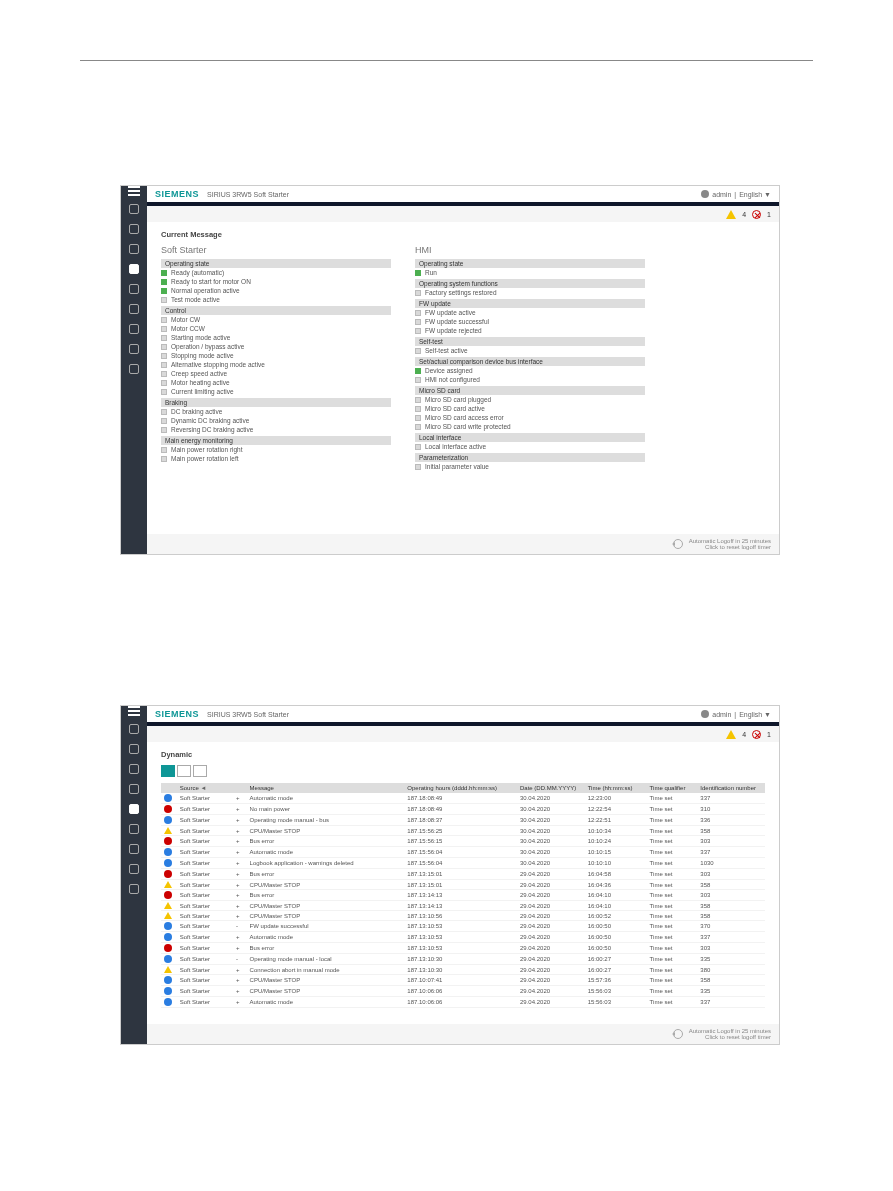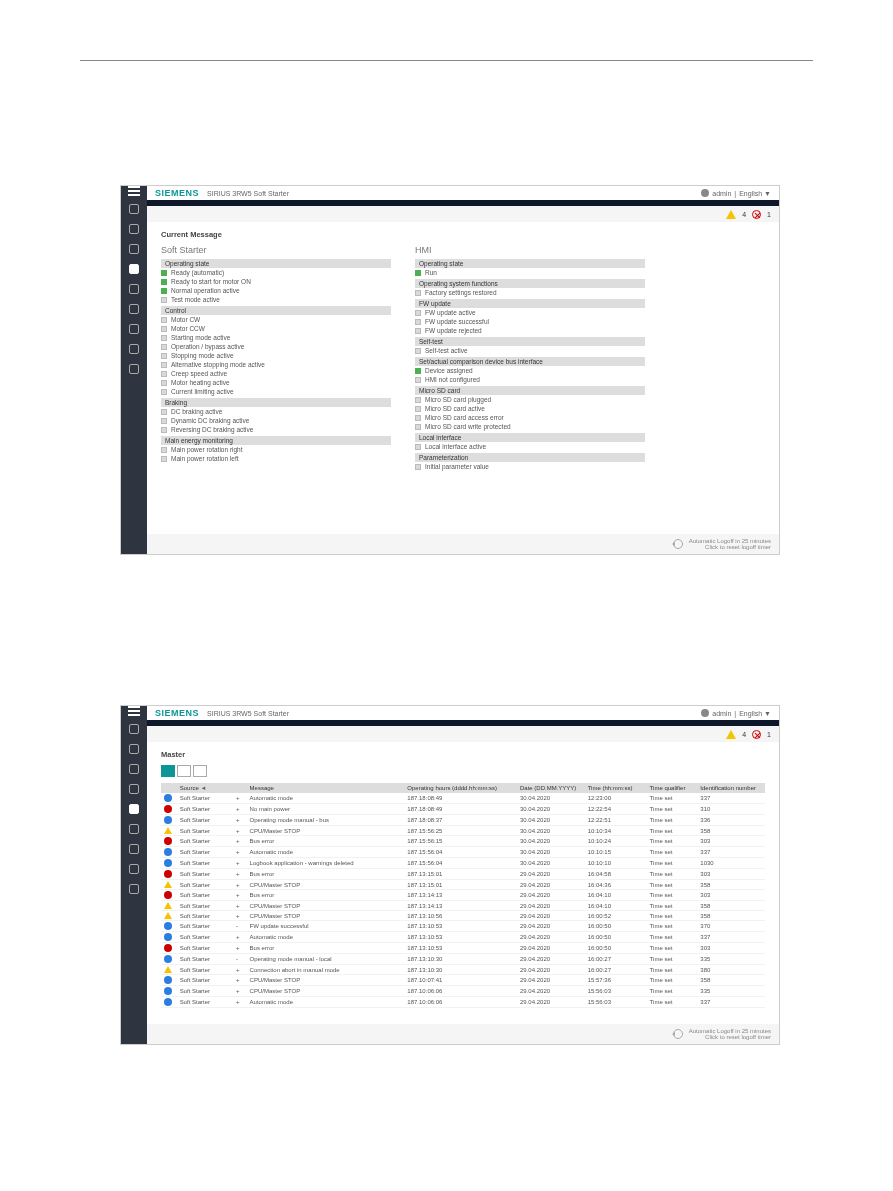--- a/index.html
+++ b/index.html
@@ -11,21 +11,21 @@
   #app2 { top: 705px; height: 340px; }
 
   .sidebar { position: absolute; left: 0; top: 0; bottom: 0; width: 26px; background: #2e3540; display: flex; flex-direction: column; align-items: center; gap: 10px; padding-top: 4px; }
   .hamburger { width: 12px; height: 2px; background: #fff; position: relative; margin-bottom: 2px; }
   .hamburger::before, .hamburger::after { content: ""; position: absolute; left: 0; width: 12px; height: 2px; background: #fff; }
   .hamburger::before { top: -4px; } .hamburger::after { top: 4px; }
   .navicon { width: 10px; height: 10px; border: 1px solid #aaa; border-radius: 2px; }
   .navicon.active { background: #fff; border-color: #fff; }
 
   .main { position: absolute; left: 26px; right: 0; top: 0; bottom: 0; background: #fff; overflow: hidden; }
-  .hdr { height: 20px; padding: 4px 8px; display: flex; align-items: center; border-bottom: 6px solid #0f172a; }
+  .hdr { height: 20px; padding: 4px 8px; display: flex; align-items: center; border-bottom: 4px solid #0f172a; }
   .brand { color: #0e9696; font-weight: bold; font-size: 9px; margin-right: 8px; letter-spacing: 0.5px; }
   .product { font-size: 7px; color: #666; }
   .hdr-right { margin-left: auto; font-size: 7px; color: #666; display: flex; align-items: center; gap: 3px; }
   .user-icon { width: 8px; height: 8px; background: #888; border-radius: 50%; display: inline-block; position: relative; }
   .statusbar { height: 16px; background: #f5f5f5; display: flex; align-items: center; justify-content: flex-end; padding-right: 8px; gap: 6px; font-size: 7px; }
   .tri-warn { display: inline-block; width: 0; height: 0; border-left: 5px solid transparent; border-right: 5px solid transparent; border-bottom: 9px solid #f5c400; position: relative; }
   .circ-err { display: inline-block; width: 9px; height: 9px; border-radius: 50%; border: 1.5px solid #cc0000; position: relative; }
   .circ-err::before, .circ-err::after { content: ""; position: absolute; top: 4px; left: 1px; width: 7px; height: 1px; background: #cc0000; }
   .circ-err::before { transform: rotate(45deg); }
   .circ-err::after { transform: rotate(-45deg); }
@@ -276,21 +276,21 @@
         <span>English ▼</span>
       </span>
     </div>
     <div class="statusbar">
       <span class="tri-warn"></span>
       <span>4</span>
       <span class="circ-err"></span>
       <span>1</span>
     </div>
     <div class="content2">
-      <div class="section-title">Master</div>
+      <div class="section-title">Dynamic</div>
       <div class="tabbtns">
         <span class="tabbtn active"></span>
         <span class="tabbtn"></span>
         <span class="tabbtn"></span>
       </div>
       <table>
         <colgroup>
           <col style="width:14px">
             <col style="width:50px">
             <col style="width:12px">

